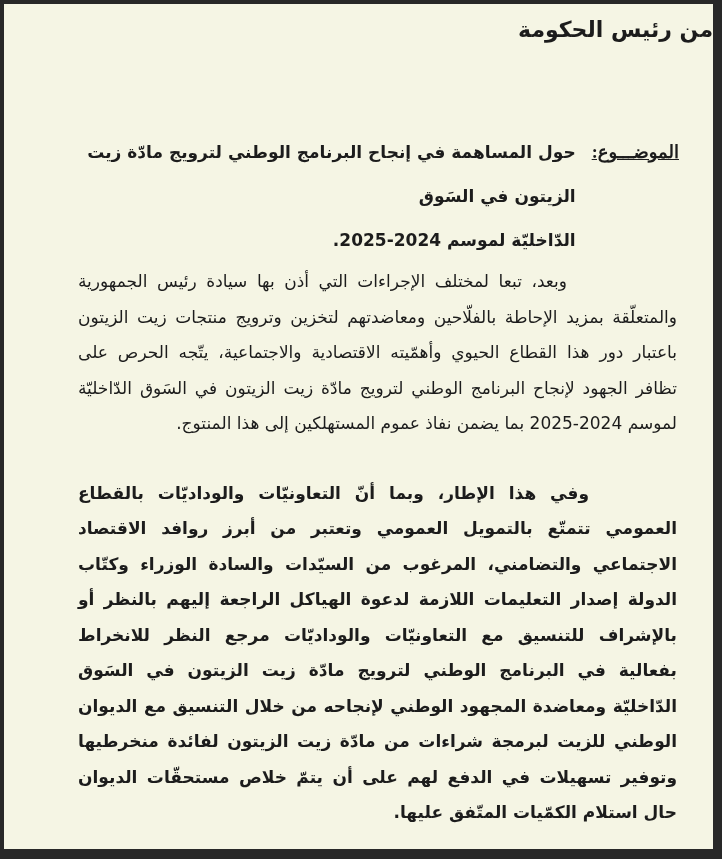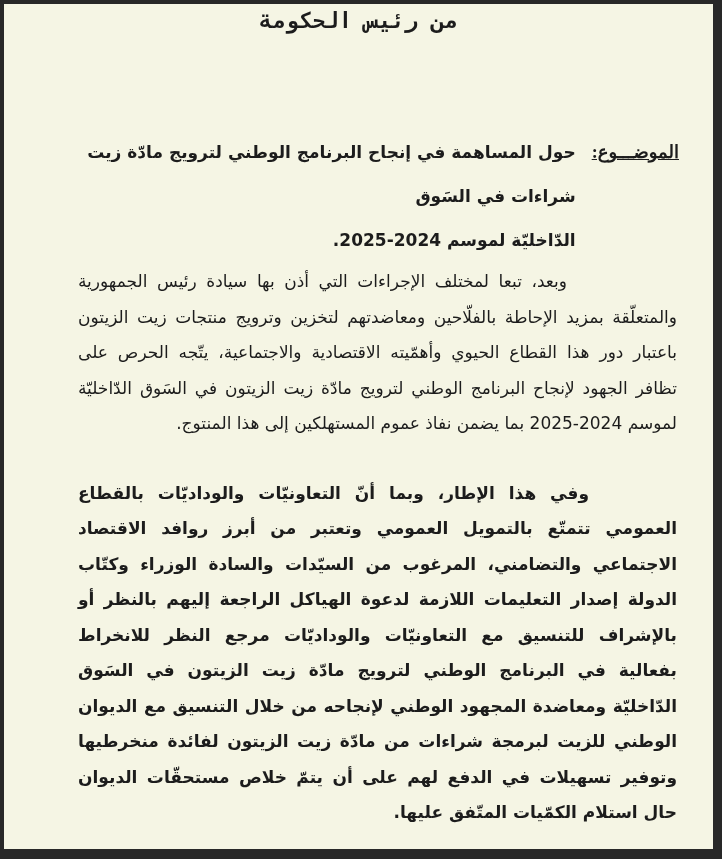--- a/index.html
+++ b/index.html
@@ -19,25 +19,23 @@
     left: 4px;
     top: 4px;
     width: 709px;
     height: 845px;
     background: var(--paper, #f5f5e4);
     color: var(--ink, #1c1c1c);
     direction: rtl;
   }
   .letterhead {
     position: absolute;
-    top: 0;
+    top: 7px;
     left: 0;
     right: 0;
-    text-align: center;
-    font-family: Liberation Mono, monospace;
   }
   .lh-from {
     font-size: 22px;
     font-weight: bold;
     line-height: 37px;
   }
   .lh-to {
     font-size: 21px;
     font-weight: bold;
     line-height: 37px;
@@ -85,21 +83,21 @@
 
 <div class="paper" lang="ar">
 
   <div class="letterhead">
     <div class="lh-from">من رئيس الحكومة</div>
   </div>
 
   <div class="subject">
     <div class="subject-label">الموضـــوع:</div>
     <div class="subject-text">
-      <div class="subject-line">حول المساهمة في إنجاح البرنامج الوطني لترويج مادّة زيت شراءات في السَوق</div>
+      <div class="subject-line">حول المساهمة في إنجاح البرنامج الوطني لترويج مادّة زيت الزيتون في السَوق</div>
       <div class="subject-line">الدّاخليّة لموسم 2024-2025.</div>
     </div>
   </div>
 
   <div class="body-text">
     <p class="para indent-lg">وبعد، تبعا لمختلف الإجراءات التي أذن بها سيادة رئيس الجمهورية والمتعلّقة بمزيد الإحاطة بالفلّاحين ومعاضدتهم لتخزين وترويج منتجات زيت الزيتون باعتبار دور هذا القطاع الحيوي وأهمّيته الاقتصادية والاجتماعية، يتّجه الحرص على تظافر الجهود لإنجاح البرنامج الوطني لترويج مادّة زيت الزيتون في السَوق الدّاخليّة لموسم 2024-2025 بما يضمن نفاذ عموم المستهلكين إلى هذا المنتوج.</p>
     <p class="para indent-md">وفي هذا الإطار، وبما أنّ التعاونيّات والوداديّات بالقطاع العمومي تتمتّع بالتمويل العمومي وتعتبر من أبرز روافد الاقتصاد الاجتماعي والتضامني، المرغوب من السيّدات والسادة الوزراء وكتّاب الدولة إصدار التعليمات اللازمة لدعوة الهياكل الراجعة إليهم بالنظر أو بالإشراف للتنسيق مع التعاونيّات والوداديّات مرجع النظر للانخراط بفعالية في البرنامج الوطني لترويج مادّة زيت الزيتون في السَوق الدّاخليّة ومعاضدة المجهود الوطني لإنجاحه من خلال التنسيق مع الديوان الوطني للزيت لبرمجة شراءات من مادّة زيت الزيتون لفائدة منخرطيها وتوفير تسهيلات في الدفع لهم على أن يتمّ خلاص مستحقّات الديوان حال استلام الكمّيات المتّفق عليها.</p>
   </div>
 
 </div>

